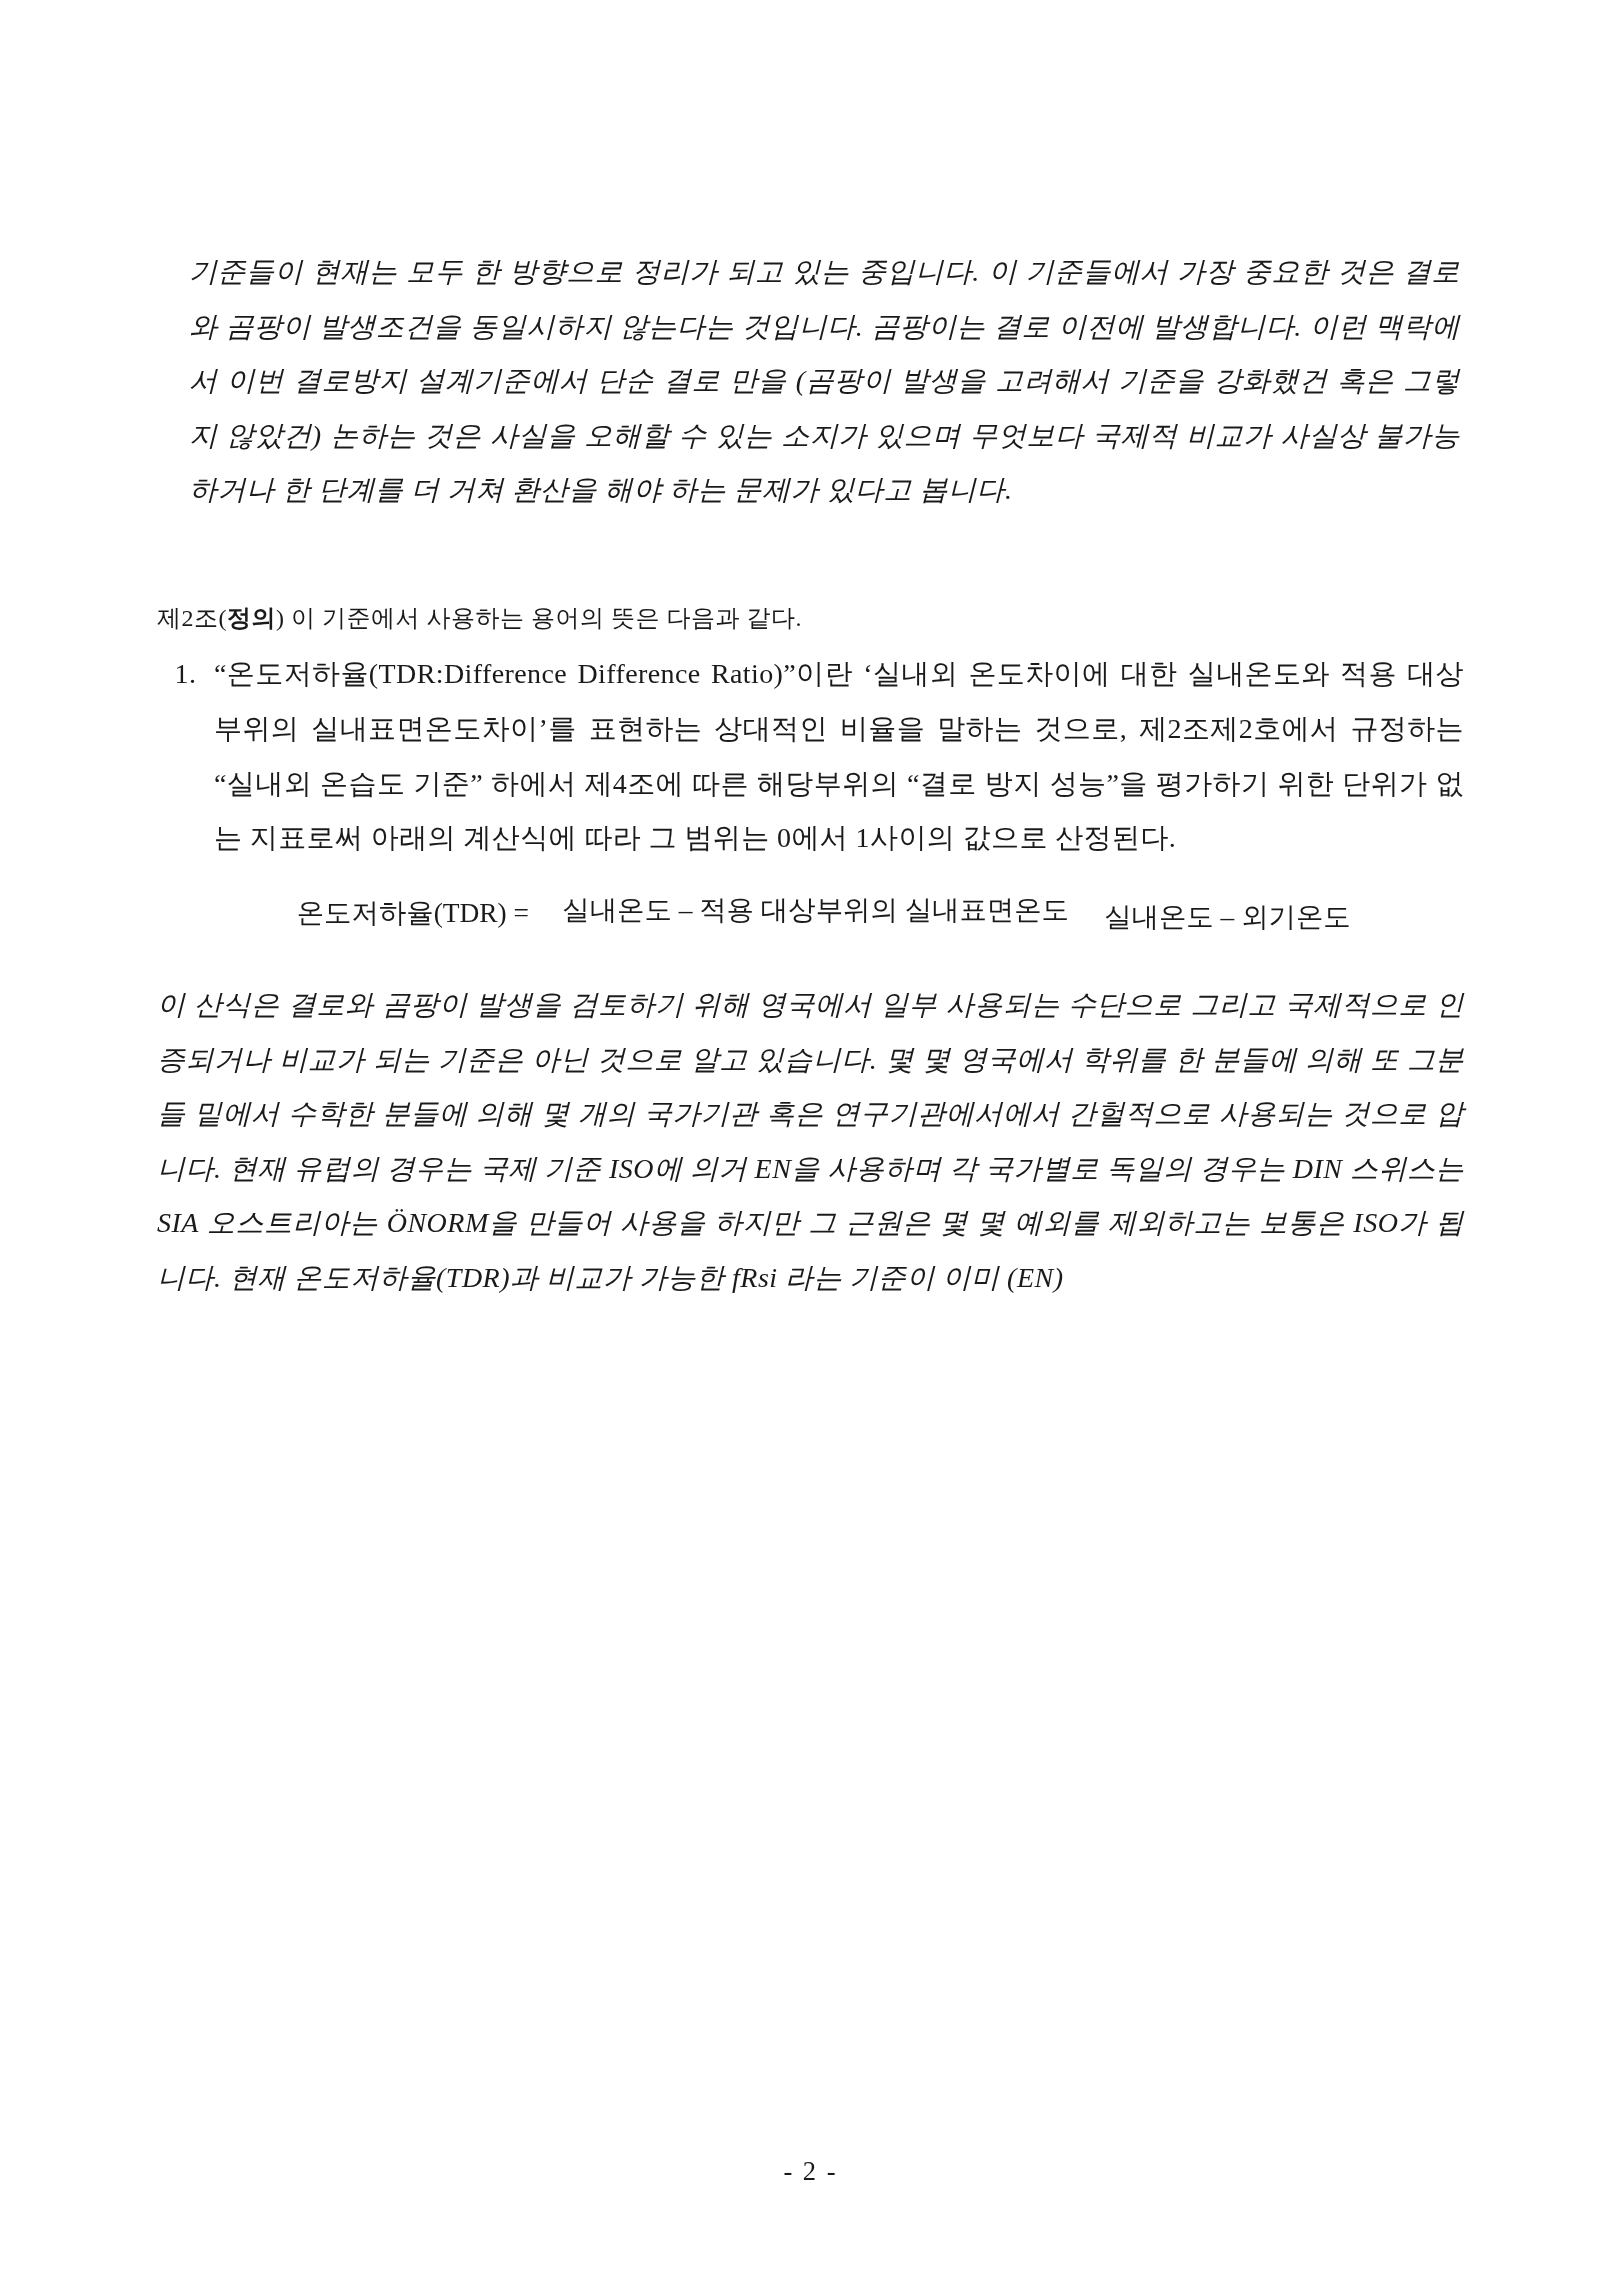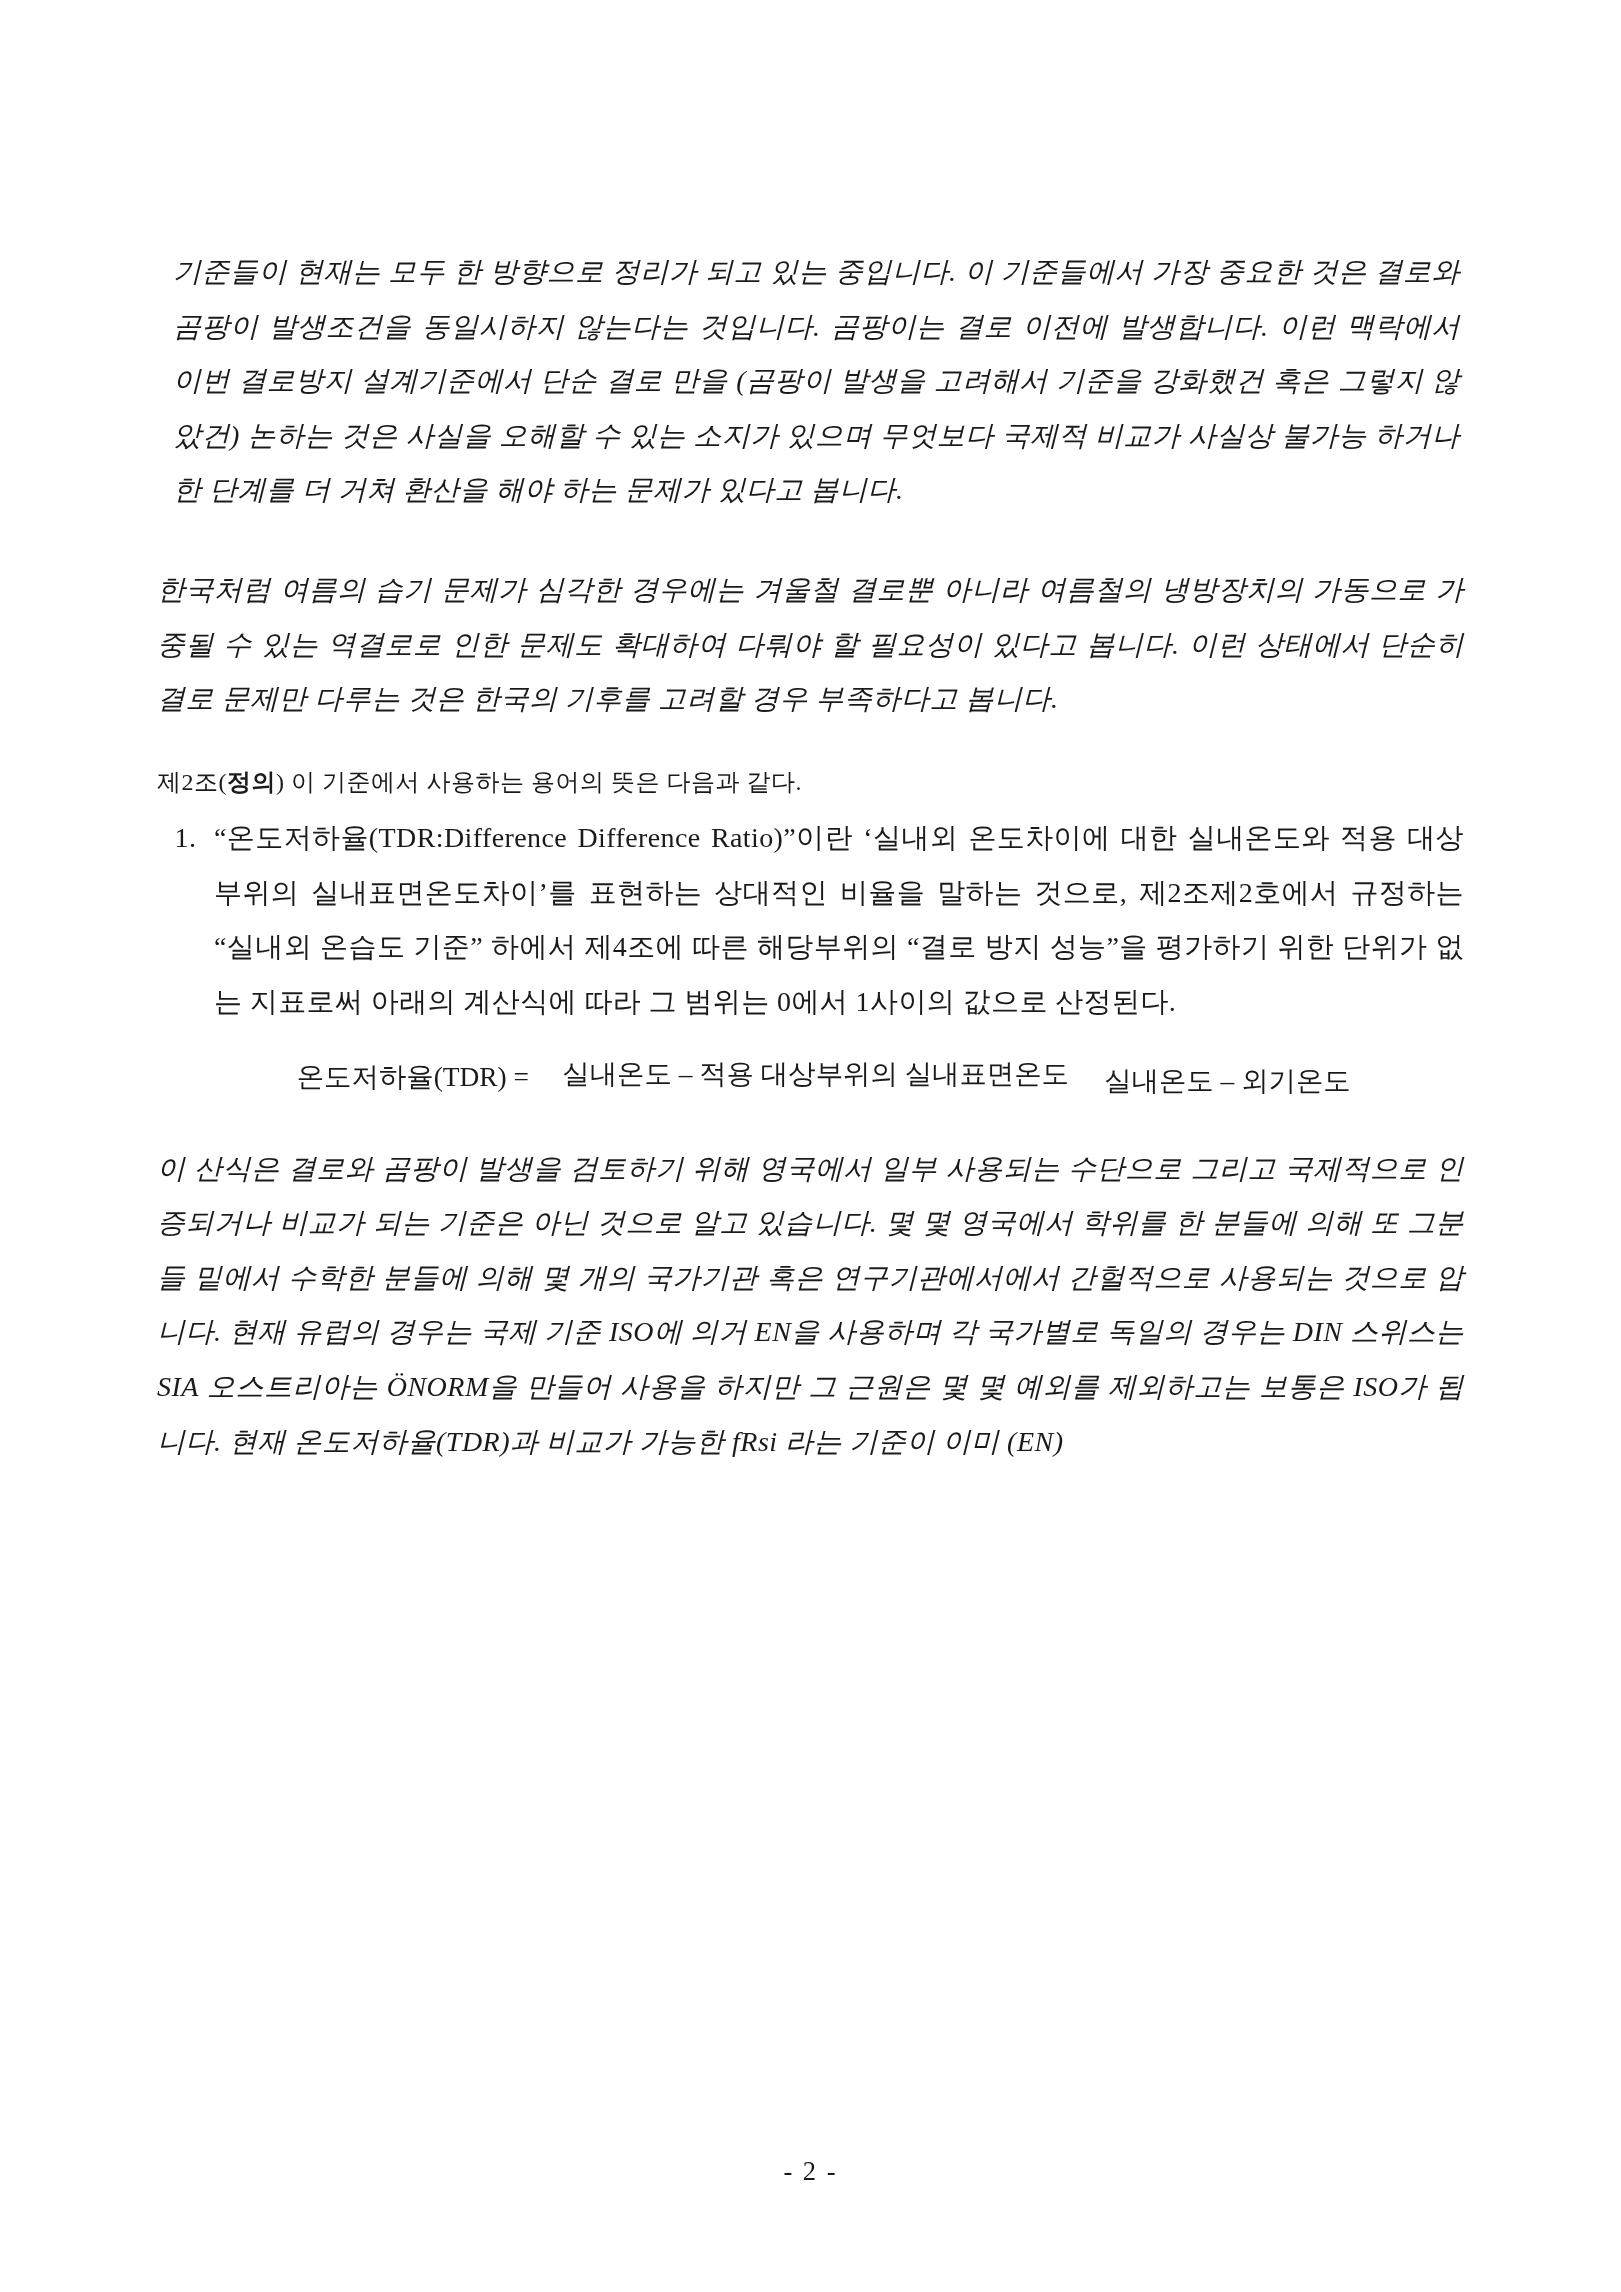--- a/index.html
+++ b/index.html
@@ -27,21 +27,21 @@
     font-size: 28px;
     line-height: 1.95;
     text-align: justify;
     text-justify: inter-character;
     letter-spacing: 0.5px;
   }
   .italic {
     font-style: italic;
   }
   .indent-block {
-    margin-left: 16px;
+    margin-left: 32px;
     margin-right: 3.9px;
   }
   .gap-lg { height: 45px; }
   .gap-md { height: 33px; }
 
   .article-line {
     font-size: 24px;
     line-height: 1.9;
     letter-spacing: 0.5px;
   }
@@ -113,21 +113,20 @@
 </style>
 </head>
 <body>
 
 <div class="page">
 
   <div class="para italic indent-block">기준들이 현재는 모두 한 방향으로 정리가 되고 있는 중입니다. 이 기준들에서 가장 중요한 것은 결로와 곰팡이 발생조건을 동일시하지 않는다는 것입니다. 곰팡이는 결로 이전에 발생합니다. 이런 맥락에서 이번 결로방지 설계기준에서 단순 결로 만을 (곰팡이 발생을 고려해서 기준을 강화했건 혹은 그렇지 않았건) 논하는 것은 사실을 오해할 수 있는 소지가 있으며 무엇보다 국제적 비교가 사실상 불가능 하거나 한 단계를 더 거쳐 환산을 해야 하는 문제가 있다고 봅니다.</div>
 
   <div class="gap-lg"></div>
 
-  <div class="para italic">한국처럼 여름의 습기 문제가 심각한 경우에는 겨울철 결로뿐 아니라 여름철의 냉방장치의 가동으로 가중될 수 있는 역결로로 인한 문제도 확대하여 다뤄야 할 필요성이 있다고 봅니다. 이런 상태에서 단순히 결로 문제만 다루는 것은 한국의 기후를 고려할 경우 부족하다고 봅니다.</div>
 
   <div class="gap-md"></div>
 
   <div class="article-line">
     <span>제2조(</span><b>정의</b><span>)</span><span> 이 기준에서 사용하는 용어의 뜻은 다음과 같다.</span>
   </div>
 
   <div class="list-item">
     <div class="list-num">1.</div>
     <div class="list-body">“온도저하율(TDR:Difference Difference Ratio)”이란 ‘실내외 온도차이에 대한 실내온도와 적용 대상부위의 실내표면온도차이’를 표현하는 상대적인 비율을 말하는 것으로, 제2조제2호에서 규정하는 “실내외 온습도 기준” 하에서 제4조에 따른 해당부위의 “결로 방지 성능”을 평가하기 위한 단위가 없는 지표로써 아래의 계산식에 따라 그 범위는 0에서 1사이의 값으로 산정된다.</div>

